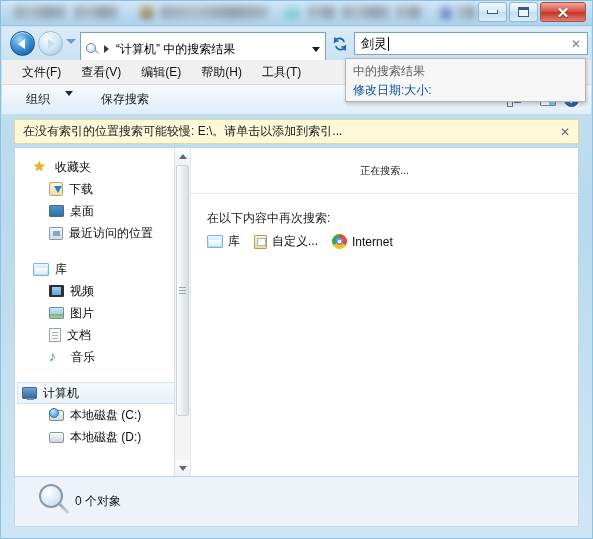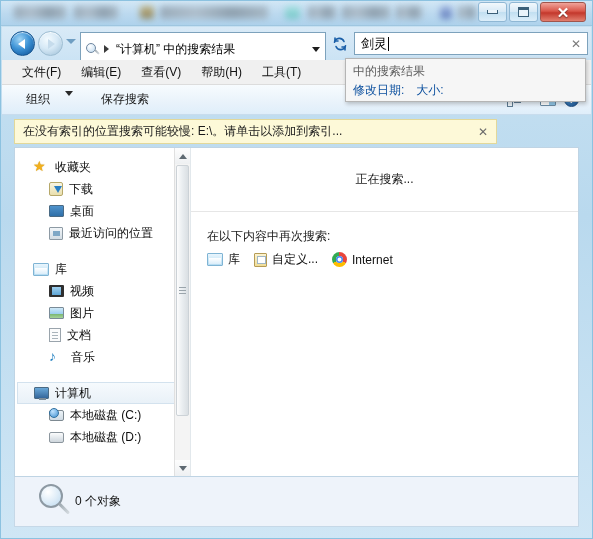--- a/index.html
+++ b/index.html
@@ -121,21 +121,21 @@
   }
 
   
   #search-dropdown {
     position: absolute; left: 345px; top: 58px; width: 241px; height: 44px;
     background: #f6f6f6; border: 1px solid #b5b5b5;
     box-shadow: 1px 2px 4px rgba(0,0,0,.22);
     z-index: 40;
   }
   #sd-title { padding: 4px 0 1px 7px; color: #5e5e5e; font-size: 12px; }
-  #sd-filters { padding: 1px 0 0 7px; display: flex; gap: 12px; }
+  #sd-filters { padding: 1px 0 0 7px; display: flex; }
   .sd-filter { color: #0b4f9e; font-size: 12px; }
 
   
   #menubar {
     position: absolute; left: 2px; top: 60px; width: 589px; height: 25px;
     background: #f0f0f0;
     border-bottom: 1px solid #dcdcdc;
     display: flex; align-items: center;
   }
   .menu-item { padding: 20px 10px; font-size: 12px; color: #111; }
@@ -151,21 +151,21 @@
   .cmd-item { font-size: 12px; color: #1a1a1a; display: flex; align-items: flex-start; gap: 15px; padding: 3px 8px; }
   #cmd-organize { margin-left: 16px; }
   #cmd-save { margin-left: 12px; }
   .cmd-caret { width: 0; height: 0; border-left: 4px solid transparent; border-right: 4px solid transparent;
                border-top: 5px solid #2a2a2a; }
   #cmd-right { margin-left: auto; display: flex; align-items: center; gap: 8px; padding-right: 12px; }
   .viewicon { display: flex; align-items: center; gap: 3px; }
 
   
   #notifybar {
-    position: absolute; left: 14px; top: 119px; width: 483px; height: 25px;
+    position: absolute; left: 14px; top: 119px; width: 565px; height: 25px;
     background: #fdf9d8; border: 1px solid #e2d89a;
     display: flex; align-items: center;
     font-size: 12px; color: #1a1a1a;
   }
   #notify-text { padding-left: 8px; white-space: nowrap; overflow: hidden; }
   #notify-close { margin-left: auto; margin-right: 8px; color: #6b6b6b; font-size: 12px; }
 
   
   #panes {
     position: absolute; left: 14px; top: 147px; width: 565px; height: 330px;
@@ -180,21 +180,21 @@
   #sidebar-scroll { padding-top: 6px; }
   .nav-group { margin-top: 2px; }
   .nav-row {
     display: flex; align-items: center; height: 22px; padding-left: 18px; gap: 6px;
     font-size: 12px; color: #0c0c0c; white-space: nowrap;
   }
   .nav-row.child { padding-left: 34px; }
   .nav-row.selected {
     background: linear-gradient(180deg,#f6fafd 0%, #e9f1f8 100%);
     border: 1px solid #d3e2ee; height: 22px;
-    margin-left: 2px; margin-right: 2px; padding-left: 16px;
+    margin-left: 2px; margin-right: 2px; padding-left: 4px;
   }
   .nav-spacer { height: 12px; }
 
   
   #sb-scroll {
     position: absolute; right: 0; top: 0; width: 16px; height: 100%;
     background: #f4f4f4; border-left: 1px solid #e0e0e0;
   }
   .sb-arrow {
     position: absolute; left: 0; width: 15px; height: 16px;
@@ -212,22 +212,22 @@
     background: linear-gradient(90deg,#fdfdfd 0%, #e9edf0 50%, #dadfe3 100%);
     border: 1px solid #ccd2d7; border-radius: 2px;
     display: flex; align-items: center; justify-content: center;
   }
   .grip { width: 7px; }
   .grip i { display: block; height: 1px; background: #9aa4ab; margin: 2px 0; }
 
   
   #content { flex: 1; position: relative; background: #ffffff; }
   #searching-banner {
-    height: 64px; display: flex; align-items: center; justify-content: center;
-    font-size: 12px; color: #1a1a1a;
+    height: 46px; display: flex; align-items: center; justify-content: center;
+    font-size: 10px; color: #1a1a1a;
     border-bottom: 1px solid #e6e6e6;
   }
   #again-label { padding: 16px 0 6px 16px; font-size: 12px; color: #1a1a1a; }
   #again-row { display: flex; align-items: center; gap: 14px; padding-left: 16px; }
   .again-item { display: flex; align-items: center; gap: 5px; font-size: 12px; color: #101010; }
 
   
   #statusbar {
     position: absolute; left: 14px; top: 477px; width: 565px; height: 50px;
     background: #eef3fa; border: 1px solid #c6d8e7; border-top: none;
@@ -426,22 +426,22 @@
 
     <div id="searchbox">
       <span id="search-value">剑灵</span>
       <span id="search-caret-line"></span>
       <span id="search-clear">✕</span>
     </div>
   </div>
 
   <div id="menubar">
     <span class="menu-item">文件(F)</span>
+    <span class="menu-item">查看(V)</span>
     <span class="menu-item">编辑(E)</span>
-    <span class="menu-item">查看(V)</span>
     <span class="menu-item">帮助(H)</span>
     <span class="menu-item">工具(T)</span>
   </div>
 
   <div id="commandbar">
     <span class="cmd-item" id="cmd-organize">
       <span>组织</span>
       <span class="cmd-caret"></span>
     </span>
     <span class="cmd-item" id="cmd-save">保存搜索</span>

